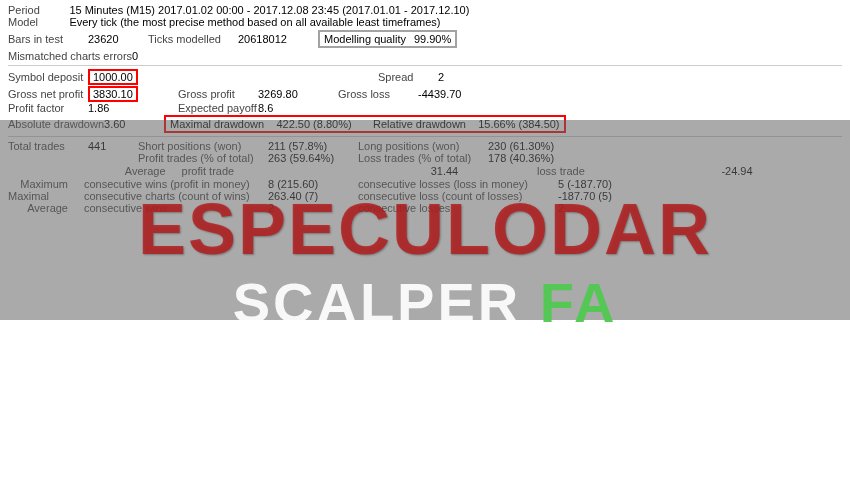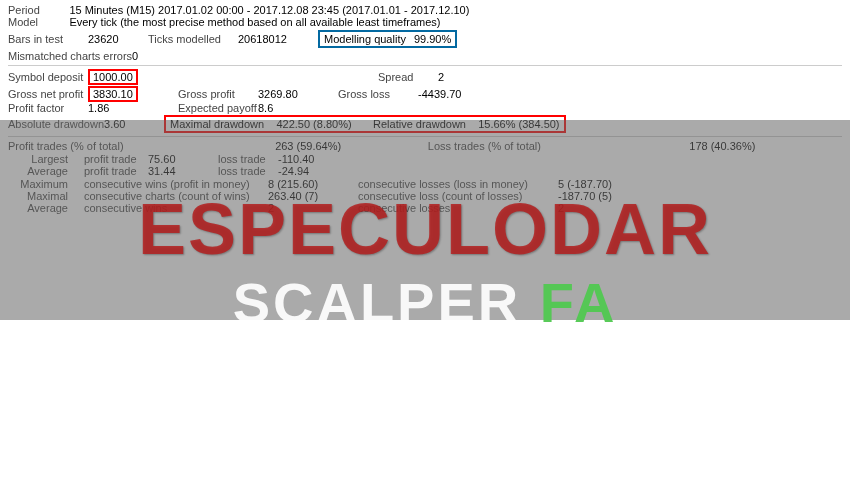--- a/index.html
+++ b/index.html
@@ -19,21 +19,21 @@
       white-space: nowrap;
       font-weight: normal;
     }
 
     .value-col {
       color: #000;
       white-space: nowrap;
     }
 
     .modelling-quality-box {
-      border: 2px solid #0369a1;
+      border: 2px solid #a3a3a3;
       display: inline-flex;
       align-items: center;
       padding: 1px 4px;
       gap: 8px;
     }
 
     .drawdown-box {
       border: 2px solid red;
       display: inline-block;
       padding: 1px 4px;
@@ -197,61 +197,62 @@
         </span>
       </td>
     </tr>
   </tbody>
     </table>
 
   <hr style="border:none; border-top:1px solid #ccc; margin:3px 0;">
 
   <table style="width:100%; border-collapse:collapse;">
     <tbody>
+        <tr>
+      <td style="width:80px;" class="label-col">Total trades</td>
+      <td style="width:50px;" class="value-col">441</td>
+      <td style="width:130px;" class="label-col">Short positions (won)</td>
+      <td style="width:90px;" class="value-col">211 (57.8%)</td>
+      <td style="width:130px;" class="label-col">Long positions (won)</td>
+      <td class="value-col">230 (61.30%)</td>
+    </tr>
     <tr>
       <td></td>
           <td></td>
       <td class="label-col">Profit trades (% of total)</td>
       <td class="value-col">263 (59.64%)</td>
       <td class="label-col">Loss trades (% of total)</td>
       <td class="value-col">178 (40.36%)</td>
     </tr>
   </tbody>
     </table>
 
   <table style="width:100%; border-collapse:collapse; margin-top:1px;">
     <tbody>
-        <tr>
-      <td style="width:60px; text-align:right;" class="label-col">Largest</td>
-      <td style="width:80px;" class="label-col indent">profit trade</td>
-      <td style="width:70px;" class="value-col">75.60</td>
-      <td style="width:60px;" class="label-col">loss trade</td>
-      <td class="value-col">-110.40</td>
-    </tr>
     <tr>
       <td style="text-align:right;" class="label-col">Average</td>
       <td class="label-col indent">profit trade</td>
       <td class="value-col">31.44</td>
       <td class="label-col">loss trade</td>
       <td class="value-col">-24.94</td>
     </tr>
   </tbody>
     </table>
 
   <table style="width:100%; border-collapse:collapse; margin-top:1px;">
     <tbody>
         <tr>
       <td style="width:60px; text-align:right;" class="label-col">Maximum</td>
       <td style="width:200px;" class="label-col indent">consecutive wins (profit in money)</td>
       <td style="width:90px;" class="value-col">8 (215.60)</td>
       <td style="width:200px;" class="label-col">consecutive losses (loss in money)</td>
       <td class="value-col">5 (-187.70)</td>
     </tr>
     <tr>
-      <td style="text-align:right;" class="label-col">Maximal</td>
+      <td style="text-align:left;" class="label-col">Maximal</td>
       <td class="label-col indent">consecutive charts (count of wins)</td>
       <td class="value-col">263.40 (7)</td>
       <td class="label-col">consecutive loss (count of losses)</td>
       <td class="value-col">-187.70 (5)</td>
     </tr>
     <tr>
       <td style="text-align:right;" class="label-col">Average</td>
       <td class="label-col indent">consecutive wins</td>
       <td class="value-col">2</td>
       <td class="label-col">consecutive losses</td>

